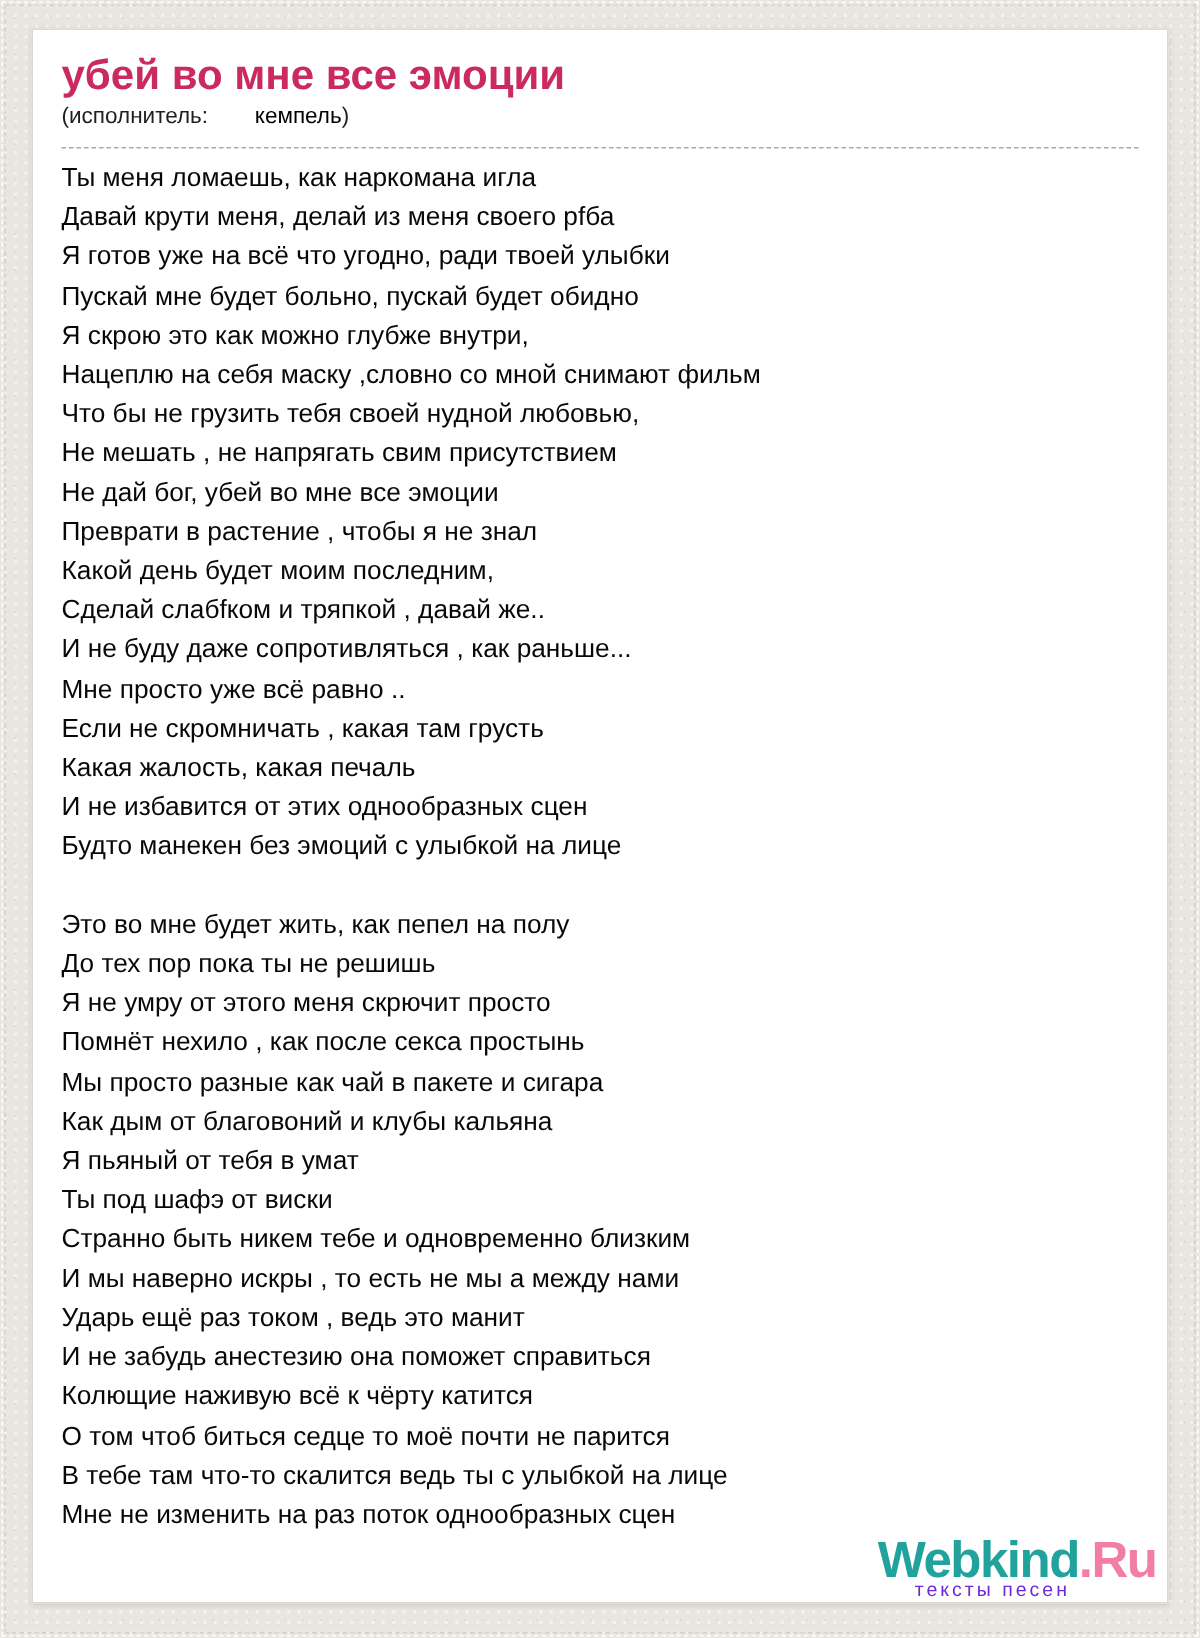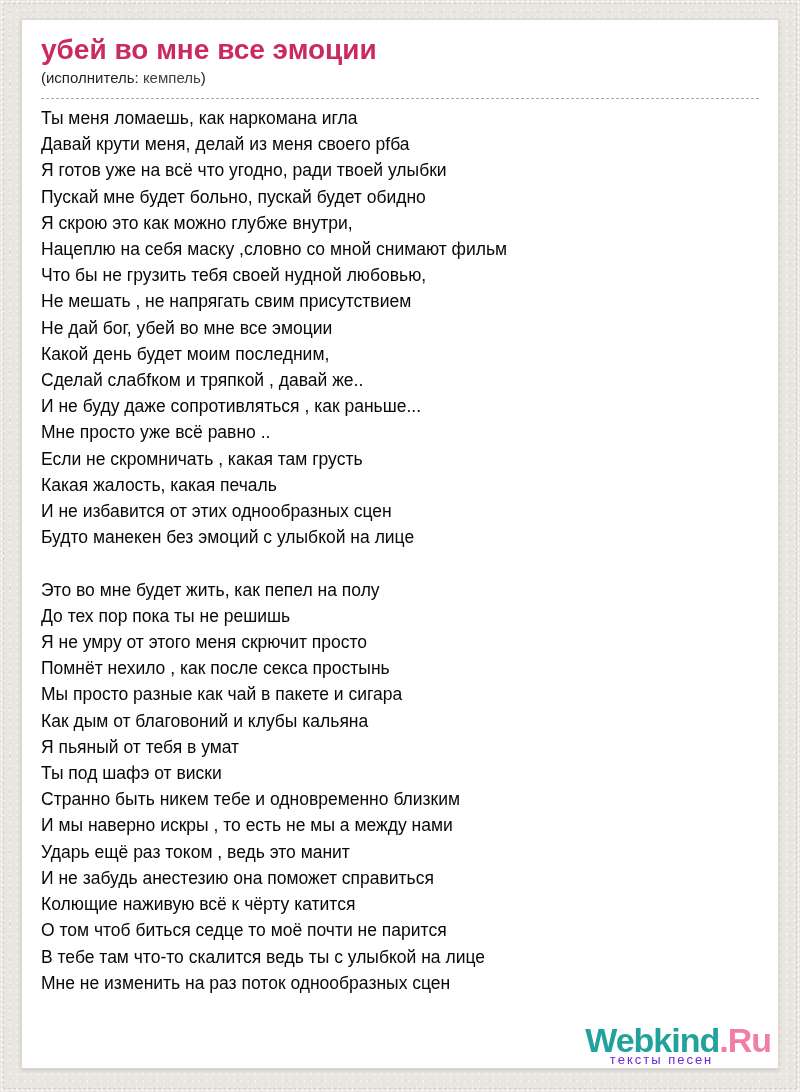--- a/index.html
+++ b/index.html
@@ -49,23 +49,24 @@
     color:#ca2a60;
   }
   .subtitle {
     margin-top:3px;
     font-size:15px;
     line-height:20px;
     color:#1f1f1f;
     white-space:pre;
   }
   .artist-link {
-    color:#404040;
+    color:#000000;
     text-decoration:none;
     cursor:pointer;
+    margin-left:27px;
   }
   .lyrics {
     margin-top:6px;
     font-size:17.5px;
     line-height:26.2px;
     color:#080808;
   }
   .lyric-line { white-space:pre; }
   .logo {
     position:absolute;
@@ -110,20 +111,21 @@
   <div class="lyrics" id="lyrics">
       <div class="lyric-line">Ты меня ломаешь, как наркомана игла</div>
       <div class="lyric-line">Давай крути меня, делай из меня своего рfба</div>
       <div class="lyric-line">Я готов уже на всё что угодно, ради твоей улыбки</div>
       <div class="lyric-line">Пускай мне будет больно, пускай будет обидно</div>
       <div class="lyric-line">Я скрою это как можно глубже внутри,</div>
       <div class="lyric-line">Нацеплю на себя маску ,словно со мной снимают фильм</div>
       <div class="lyric-line">Что бы не грузить тебя своей нудной любовью,</div>
       <div class="lyric-line">Не мешать , не напрягать свим присутствием</div>
       <div class="lyric-line">Не дай бог, убей во мне все эмоции</div>
+      <div class="lyric-line">Преврати в растение , чтобы я не знал</div>
       <div class="lyric-line">Какой день будет моим последним,</div>
       <div class="lyric-line">Сделай слабfком и тряпкой , давай же..</div>
       <div class="lyric-line">И не буду даже сопротивляться , как раньше...</div>
       <div class="lyric-line">Мне просто уже всё равно ..</div>
       <div class="lyric-line">Если не скромничать , какая там грусть</div>
       <div class="lyric-line">Какая жалость, какая печаль</div>
       <div class="lyric-line">И не избавится от этих однообразных сцен</div>
       <div class="lyric-line">Будто манекен без эмоций с улыбкой на лице</div>
       <div class="lyric-line">&nbsp;</div>
       <div class="lyric-line">Это во мне будет жить, как пепел на полу</div>

